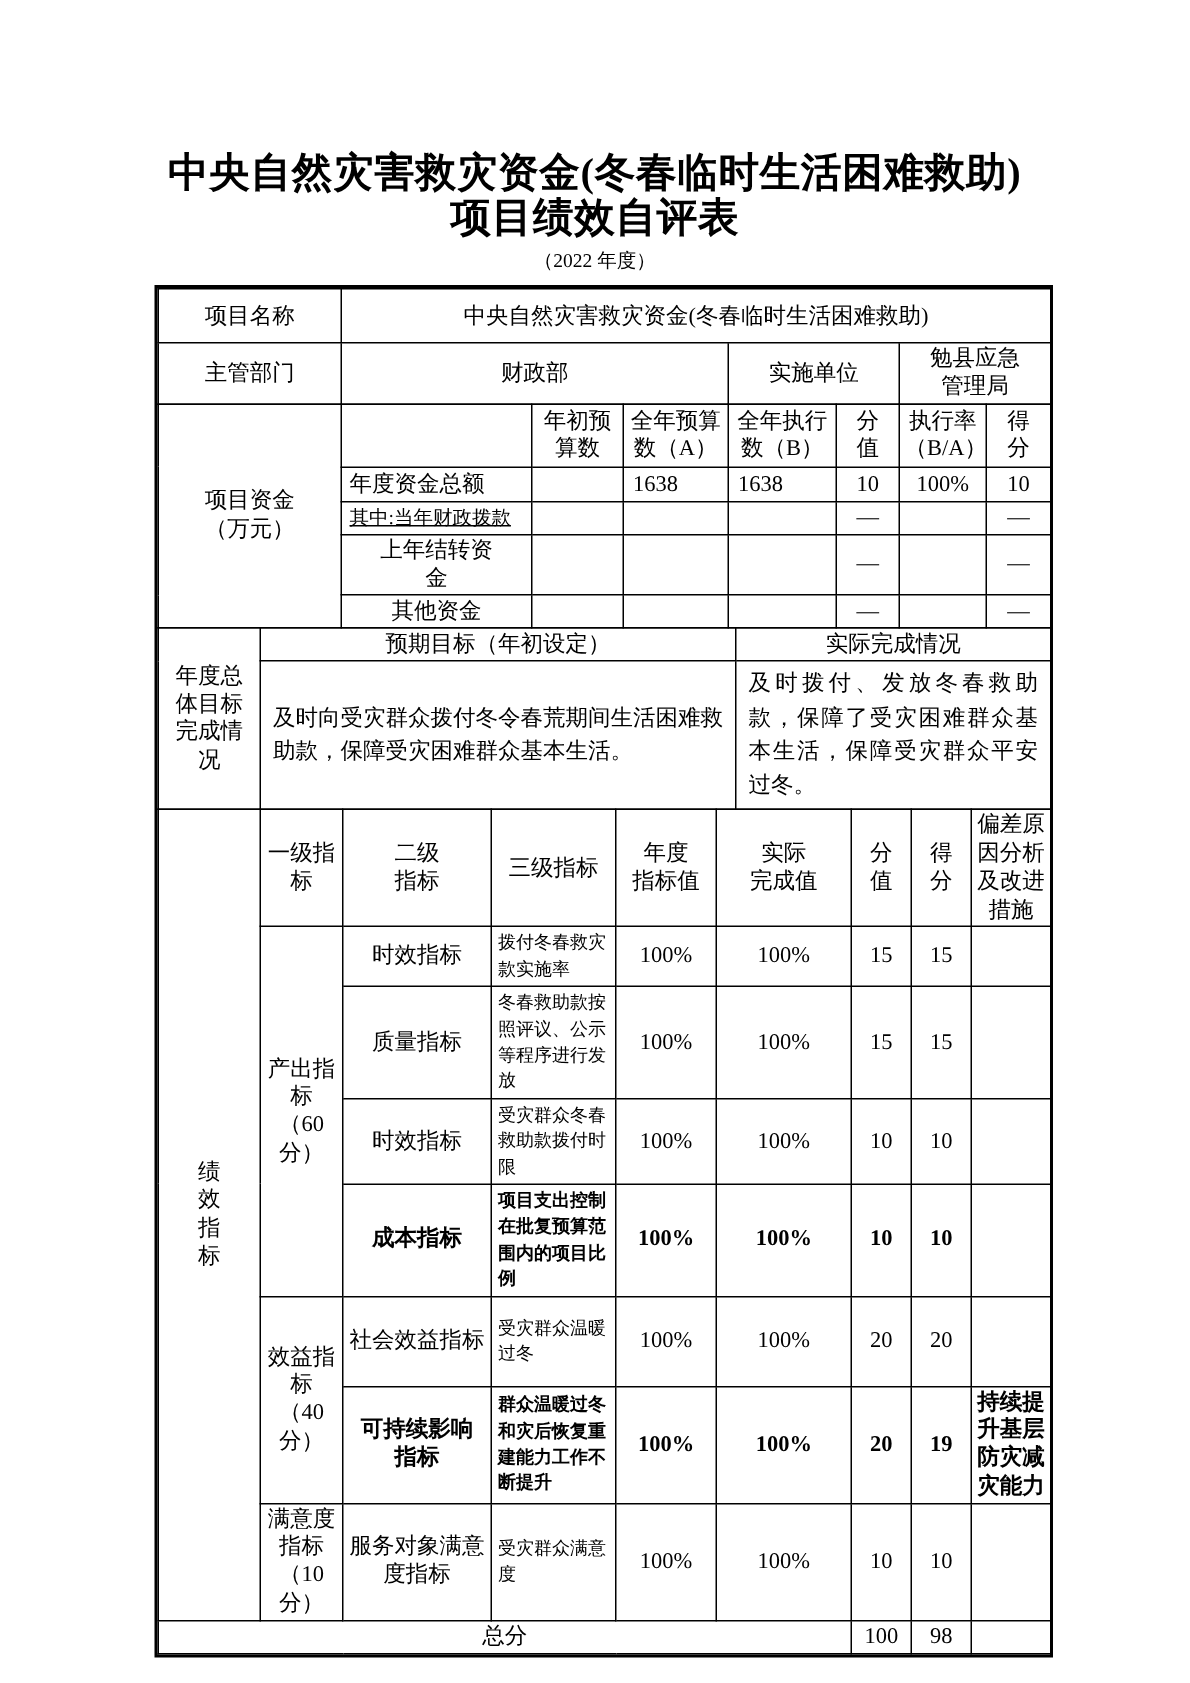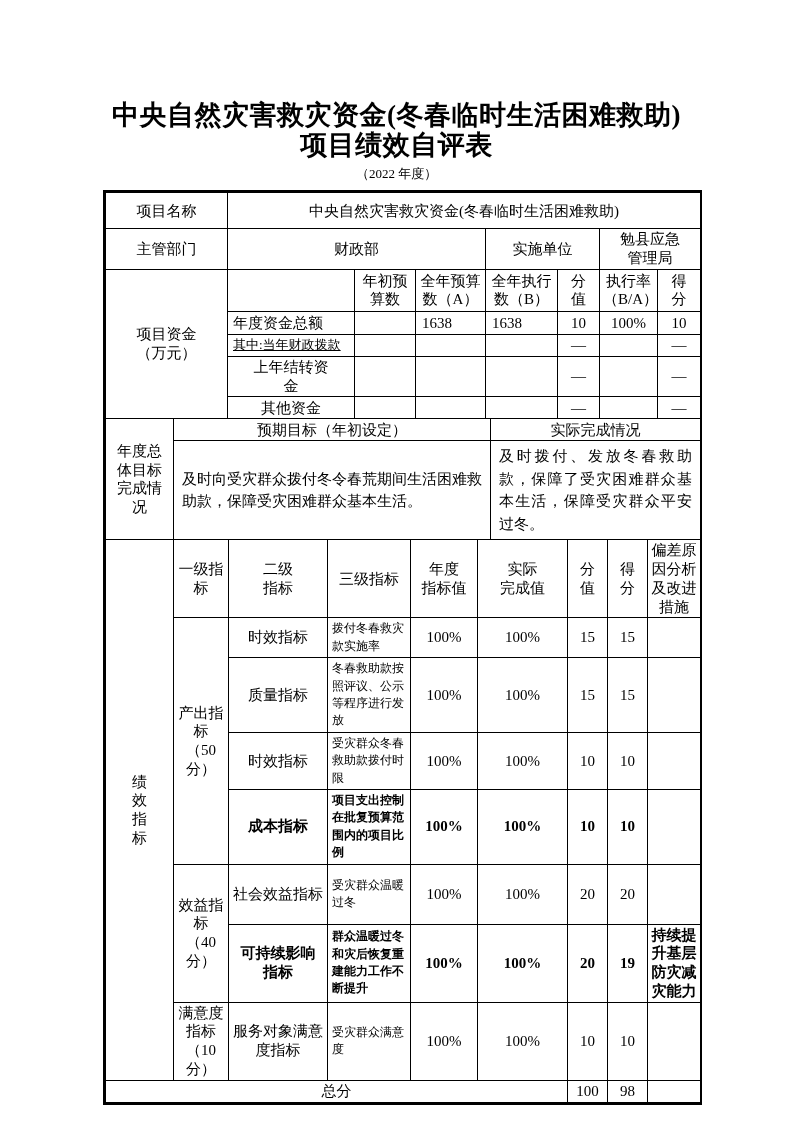--- a/index.html
+++ b/index.html
@@ -221,21 +221,21 @@
       <td>得
 分</td>
       <td>偏差原
 因分析
 及改进
 措施</td>
     </tr>
     <tr class="h39">
       <td rowspan="4">产出指
 标
-（50
+（60
 分）</td>
       <td>时效指标</td>
       <td class="small">拨付冬春救灾款实施率</td>
       <td>100%</td>
       <td>100%</td>
       <td>15</td>
       <td>15</td>
       <td class="brk"></td>
     </tr>
     <tr class="h51">

